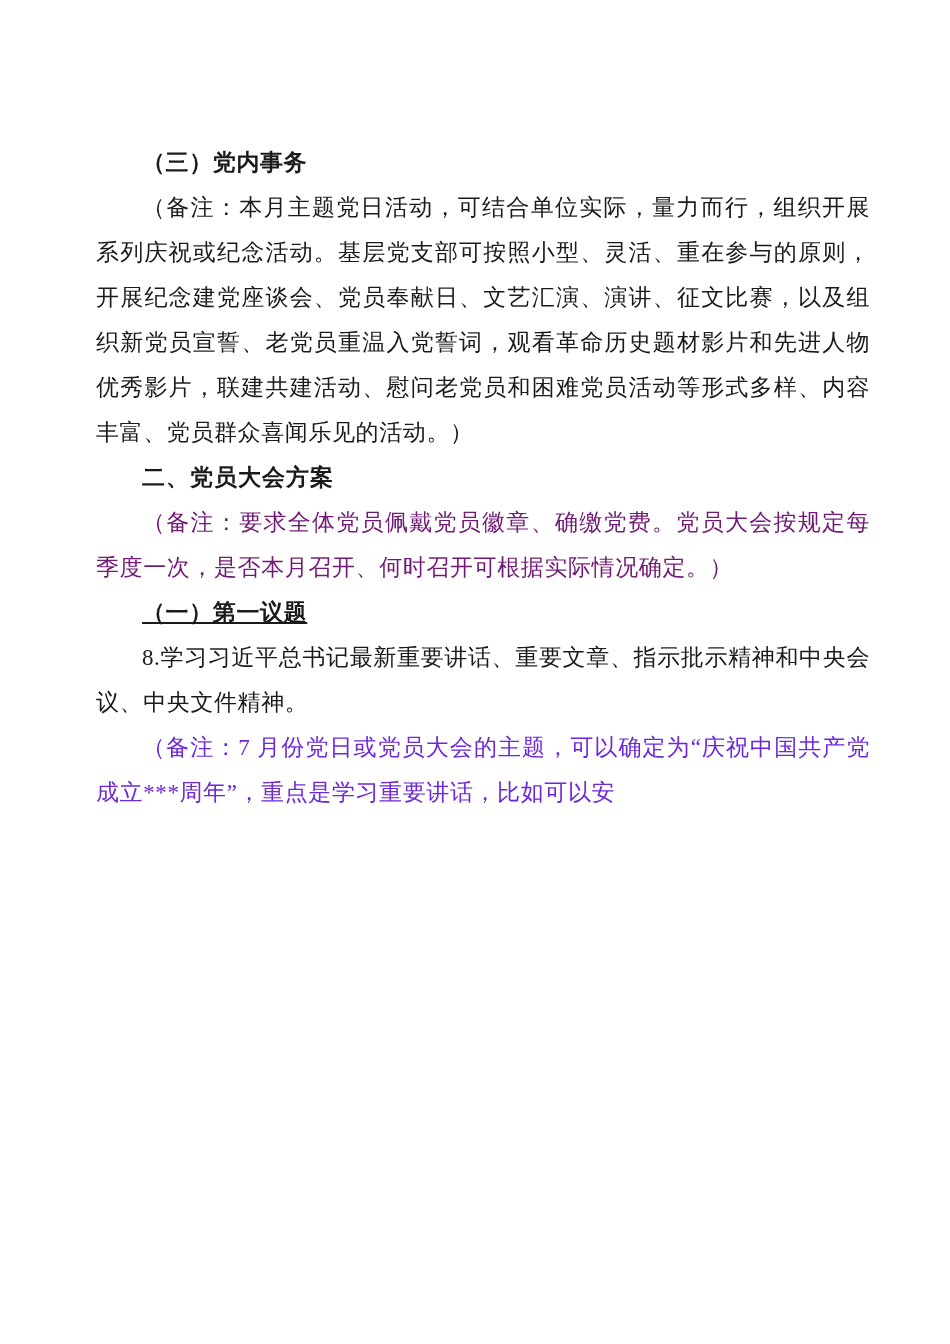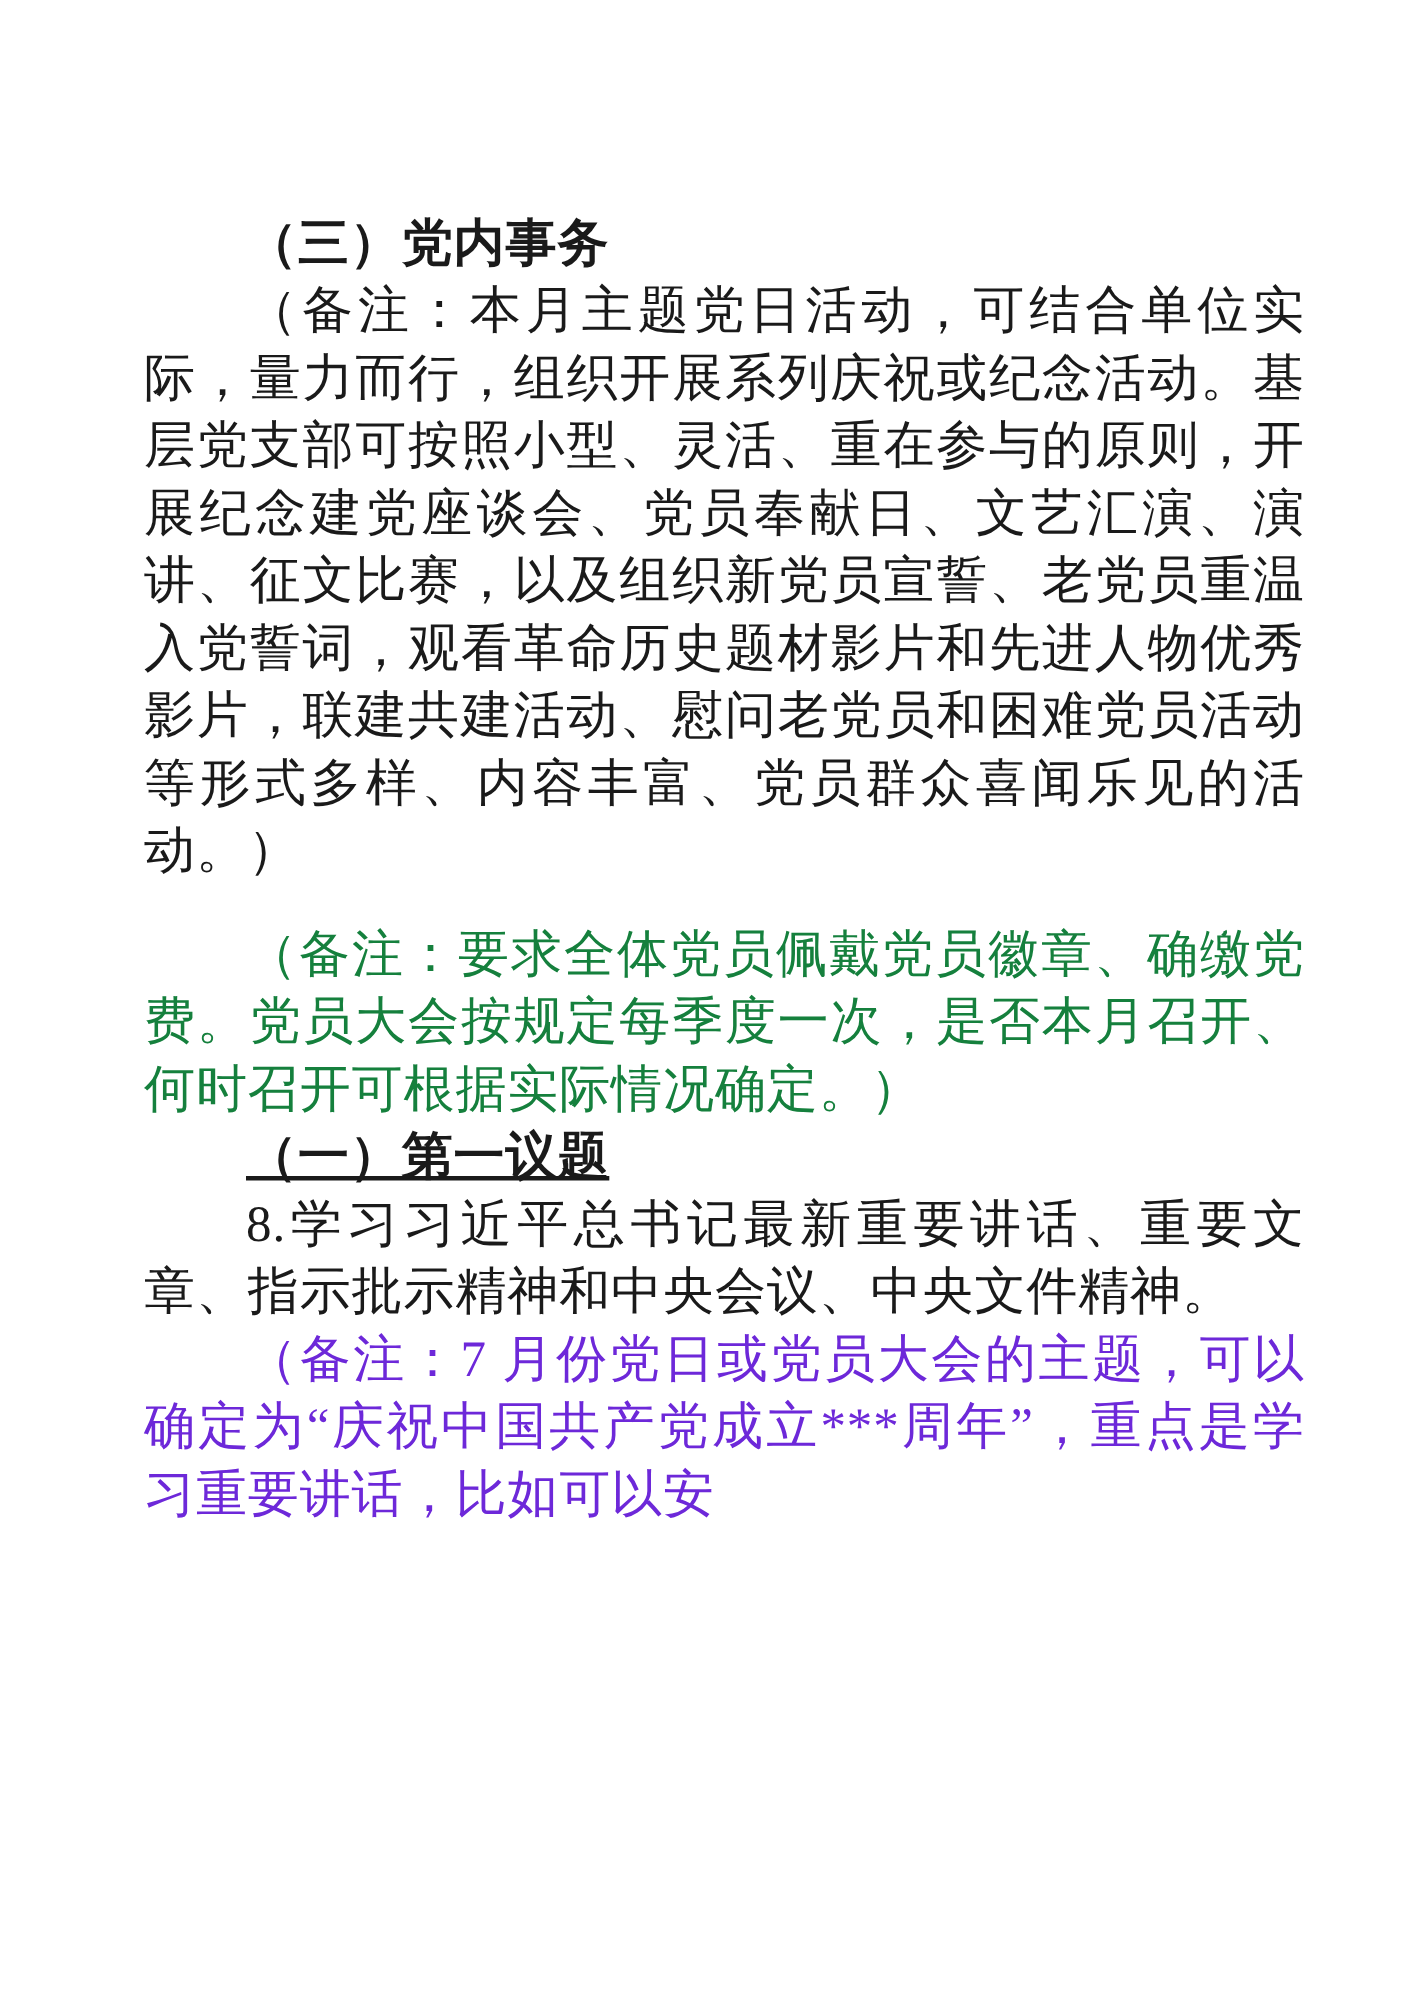--- a/index.html
+++ b/index.html
@@ -24,21 +24,21 @@
   .content {
     position: absolute;
     left: 96px;
     top: 140px;
     width: 774px;
   }
   .para {
     margin: 0;
     padding: 0;
     font-family: "Liberation Serif", "DejaVu Serif", serif;
-    font-size: 34px;
+    font-size: 23px;
     line-height: 45px;
     color: #1a1a1a;
     text-align: justify;
     text-indent: 2em;
     letter-spacing: 0.6px;
     word-break: break-all;
   }
   .para.heading-kai {
     font-weight: bold;
     font-family: "Liberation Serif", "DejaVu Serif", serif;
@@ -51,18 +51,19 @@
     letter-spacing: 1px;
   }
 </style>
 </head>
 <body style="background: rgb(255, 255, 255);">
 
 <div class="page">
   <div class="content" id="document-content">
       <p class="para heading-kai" style="color: rgb(26, 26, 26);">（三）党内事务</p>
       <p class="para body-para" style="color: rgb(26, 26, 26);">（备注：本月主题党日活动，可结合单位实际，量力而行，组织开展系列庆祝或纪念活动。基层党支部可按照小型、灵活、重在参与的原则，开展纪念建党座谈会、党员奉献日、文艺汇演、演讲、征文比赛，以及组织新党员宣誓、老党员重温入党誓词，观看革命历史题材影片和先进人物优秀影片，联建共建活动、慰问老党员和困难党员活动等形式多样、内容丰富、党员群众喜闻乐见的活动。）</p>
-      <p class="para body-para" style="color: #15803d; margin-top: 24px;">（备注：要求全体党员佩戴党员徽章、确缴党费。党员大会按规定每季度一次，是否本月召开、何时召开可根据实际情况确定。）</p>
+      <p class="para heading-hei" style="color: rgb(26, 26, 26);">二、党员大会方案</p>
+      <p class="para body-para" style="color: #701a75;">（备注：要求全体党员佩戴党员徽章、确缴党费。党员大会按规定每季度一次，是否本月召开、何时召开可根据实际情况确定。）</p>
       <p class="para heading-kai" style="color: rgb(26, 26, 26); text-decoration: underline;">（一）第一议题</p>
       <p class="para body-para" style="color: rgb(26, 26, 26);">8.学习习近平总书记最新重要讲话、重要文章、指示批示精神和中央会议、中央文件精神。</p>
       <p class="para body-para" style="color: #6d28d9;">（备注：7 月份党日或党员大会的主题，可以确定为“庆祝中国共产党成立***周年”，重点是学习重要讲话，比如可以安</p>
     </div>
 </div>
 
 </body></html>

